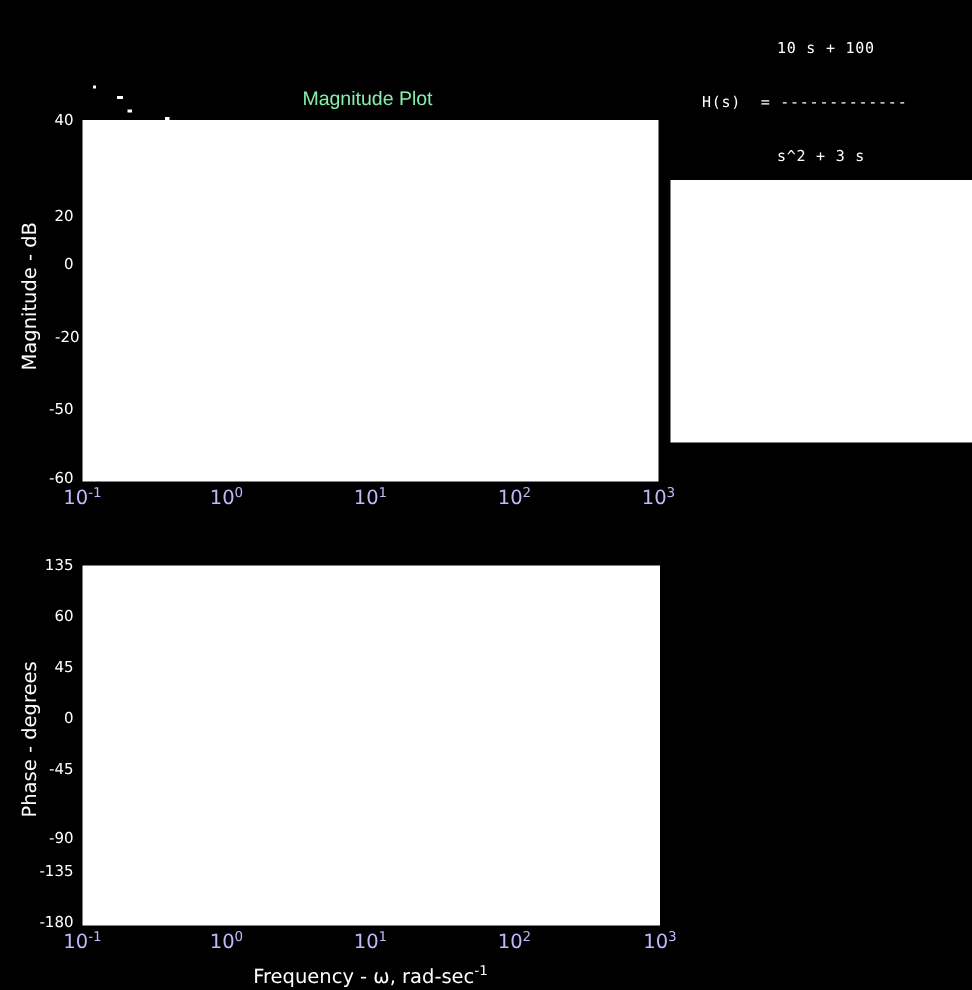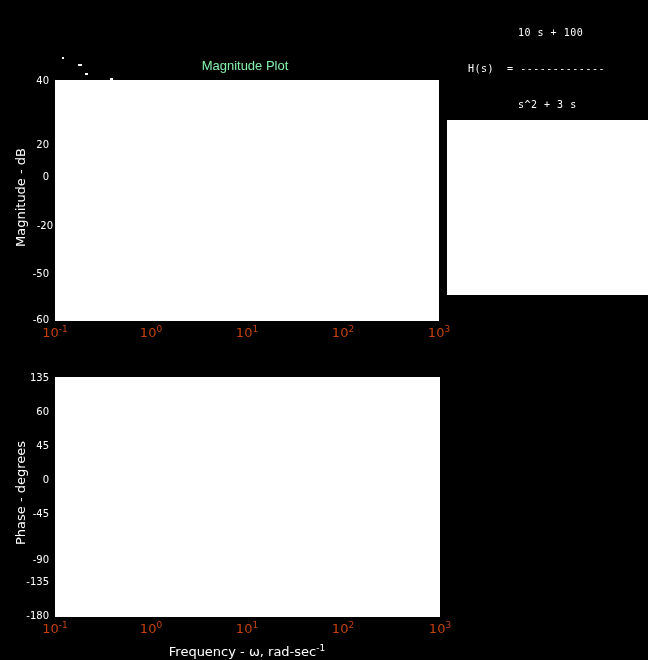--- a/index.html
+++ b/index.html
@@ -79,21 +79,21 @@
     font-size: 10px;
     line-height: 12px;
     text-align: right;
     white-space: nowrap;
     transform: translateY(-50%);
   }
 
   
   .xtick {
     position: absolute;
-    color: #c2410c;
+    color: #c4b5fd;
     font-family: "DejaVu Sans", sans-serif;
     font-size: 13px;
     line-height: 14px;
     white-space: nowrap;
     transform: translateX(-50%);
   }
   .xtick sup {
     font-size: 9px;
     line-height: 9px;
     vertical-align: super;

